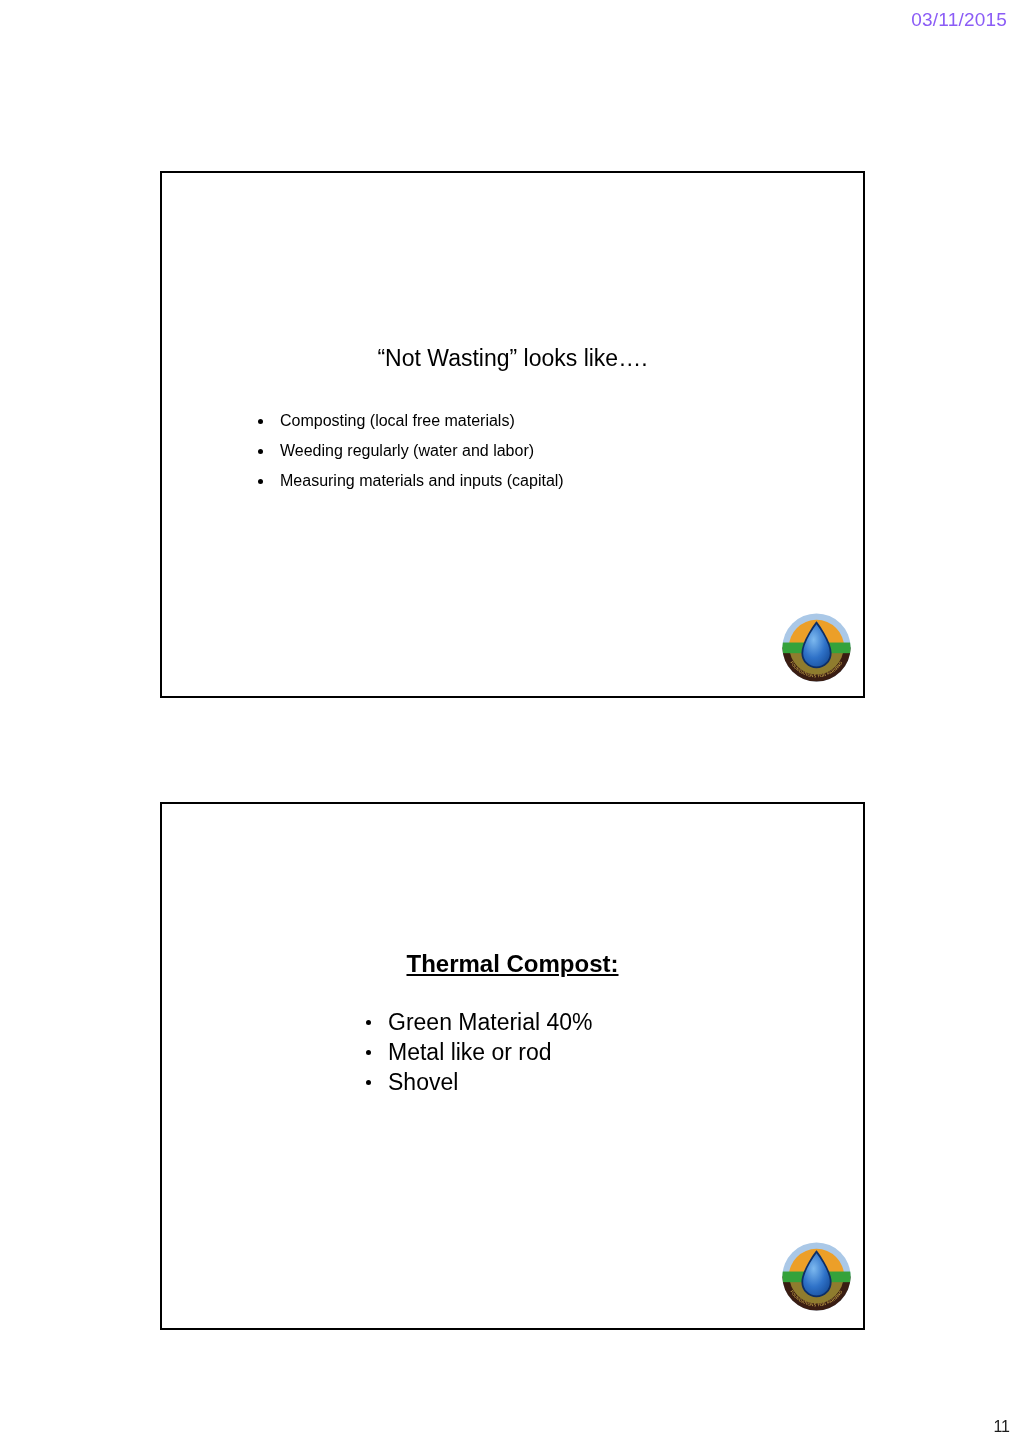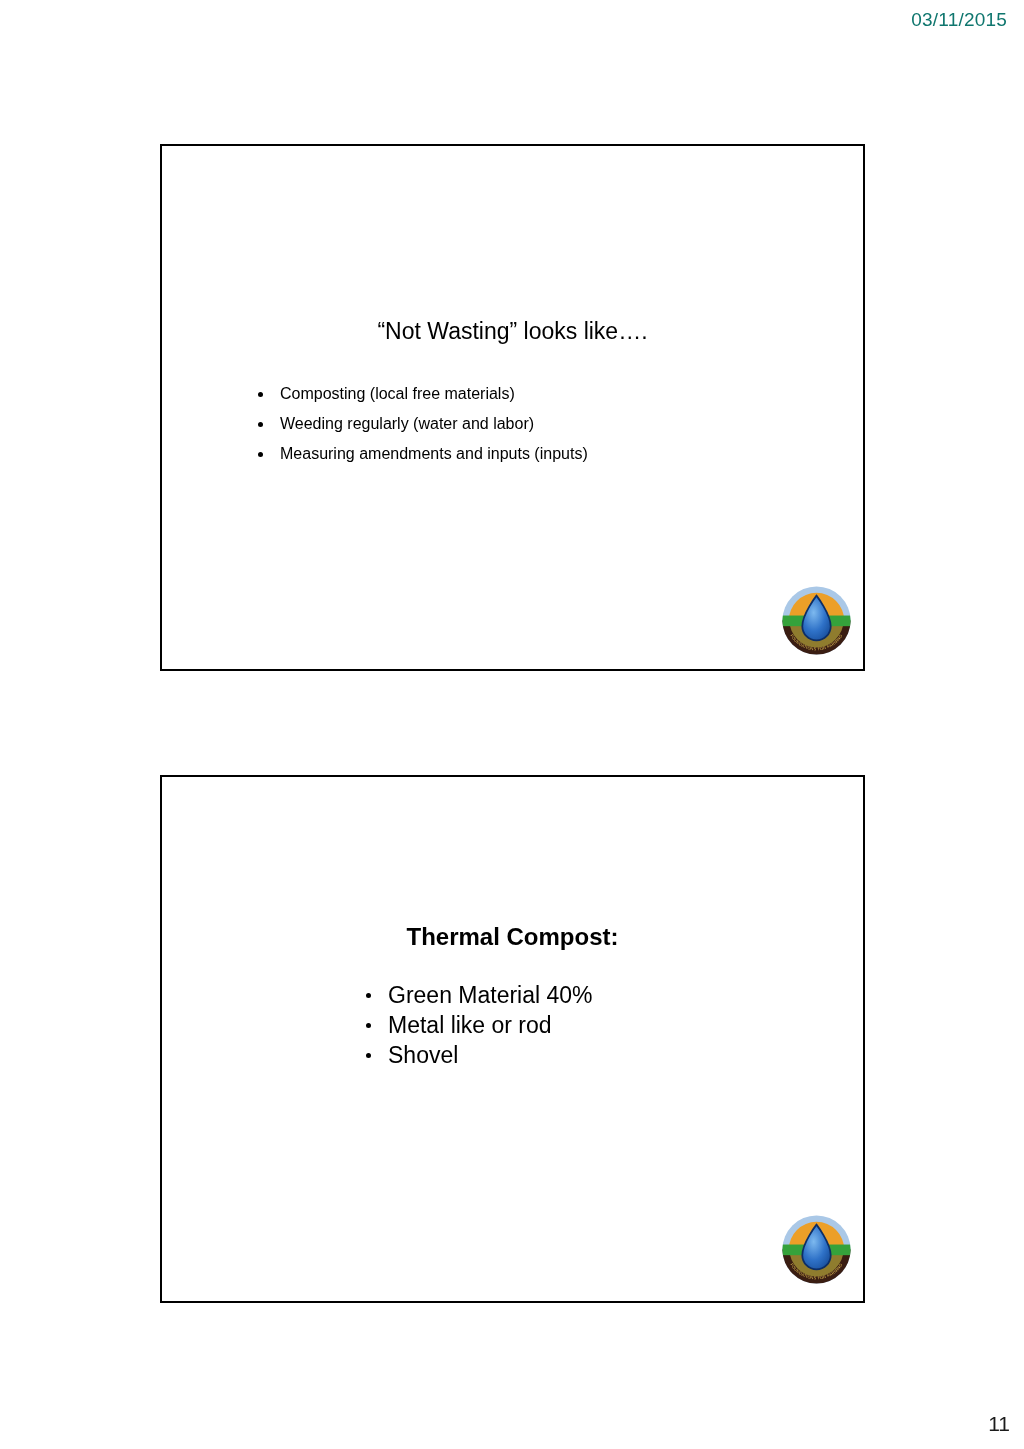--- a/index.html
+++ b/index.html
@@ -8,44 +8,45 @@
     background: #ffffff;
     position: relative;
     font-family: "Liberation Sans", sans-serif;
     color: #000;
     overflow: hidden;
   }
   .header-date {
     position: absolute;
     top: 9px; right: 17px;
     font-size: 19px;
-    color: #0f766e;
+    color: #8b5cf6;
     letter-spacing: 0.2px;
   }
   .slide {
     position: absolute;
     left: 160px;
     width: 705px;
     background: #ffffff;
     border: 2px solid #000000;
     box-sizing: border-box;
+    margin-top: 27px;
   }
   .slide-1 { top: 144px; height: 527px; }
   .slide-2 { top: 775px; height: 528px; }
   .slide-title {
     position: absolute;
     left: 0; width: 100%;
     margin: 0;
     text-align: center;
     font-weight: normal;
     color: #000;
     white-space: nowrap;
   }
   .slide-1 .slide-title { top: 172px; font-size: 23px; }
-  .slide-2 .slide-title { top: 146px; font-size: 24px; font-weight: bold; }
+  .slide-2 .slide-title { top: 146px; font-size: 24px; font-weight: bold; text-decoration: underline; }
   ul.bullets {
     list-style: none;
     margin: 0; padding: 0;
     position: absolute;
   }
   ul.bullets li {
     position: relative;
     line-height: 30px;
     white-space: nowrap;
   }
@@ -62,35 +63,35 @@
   .logo {
     position: absolute;
     right: 11px; bottom: 13px;
     width: 71px; height: 71px;
   }
   .slide-2 .logo { bottom: 16px; }
   .logo svg { width: 100%; height: 100%; display: block; }
   .page-number {
     position: absolute;
     right: 14px; bottom: 13px;
-    font-size: 21px;
+    font-size: 16px;
     color: #1c1c1c;
   }
 </style>
 </head>
 <body>
 
 <div class="header-date">03/11/2015</div>
 
 <section class="slide slide-1">
   <h2 class="slide-title">“Not Wasting” looks like….</h2>
   <ul class="bullets bullets-1">
     <li>Composting (local free materials)</li>
     <li>Weeding regularly (water and labor)</li>
-    <li>Measuring amendments and inputs (inputs)</li>
+    <li>Measuring materials and inputs (capital)</li>
   </ul>
   <div class="logo">
     <svg viewBox="0 0 100 100">
       <defs>
         <clipPath id="cp1">
             <circle cx="50" cy="50" r="48"></circle>
           </clipPath>
         <radialGradient id="dropGrad1" cx="40%" cy="38%" r="75%">
           <stop offset="0%" stop-color="#7db9ef"></stop>
           <stop offset="55%" stop-color="#2f72c8"></stop>

